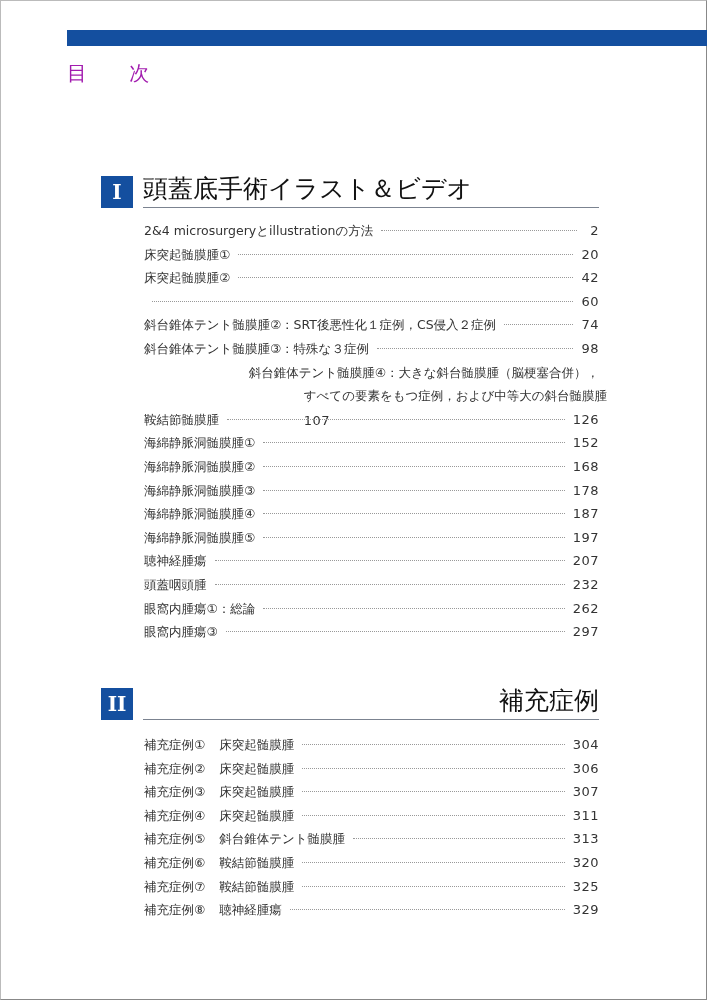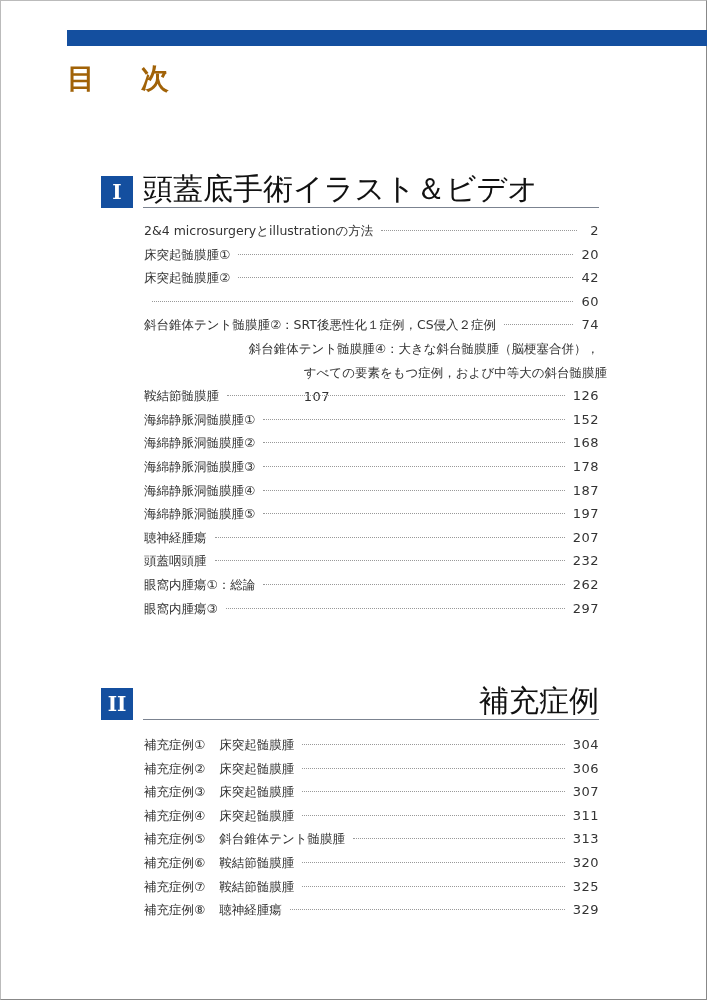--- a/index.html
+++ b/index.html
@@ -28,24 +28,24 @@
       left: 67px;
       top: 30px;
       width: 640px;
       height: 16px;
       background: #144f9f;
     }
     .page-title {
       position: absolute;
       left: 67px;
       top: 60px;
-      font-size: 28px;
+      font-size: 20px;
       letter-spacing: 18px;
-      color: #a16207;
-      font-weight: bold;
+      color: #a21caf;
+      font-weight: normal;
     }
     .section-header {
       position: absolute;
       left: 101px;
       width: 498px;
       display: flex;
       align-items: flex-end;
     }
     .section-badge {
       width: 32px;
@@ -60,21 +60,21 @@
       justify-content: center;
       flex: 0 0 auto;
     }
     .section-title-wrap {
       flex: 1;
       margin-left: 10px;
       border-bottom: 1px solid #7b8390;
       padding-bottom: 3px;
     }
     .section-title {
-      font-size: 30px;
+      font-size: 25px;
       color: #111;
       line-height: 30px;
       white-space: nowrap;
     }
     .toc-list {
       position: absolute;
       left: 144px;
       width: 455px;
     }
     .toc-row {
@@ -163,20 +163,25 @@
   </div>
   <div class="toc-row">
     <span class="toc-dots"></span>
     <span class="toc-page">60</span>
   </div>
   <div class="toc-row">
     <span class="toc-label">斜台錐体テント髄膜腫②：SRT後悪性化１症例，CS侵入２症例</span>
     <span class="toc-dots"></span>
     <span class="toc-page">74</span>
   </div>
+  <div class="toc-row">
+    <span class="toc-label">斜台錐体テント髄膜腫③：特殊な３症例</span>
+    <span class="toc-dots"></span>
+    <span class="toc-page">98</span>
+  </div>
   <div class="toc-row two-line">
     <div class="line1">斜台錐体テント髄膜腫④：大きな斜台髄膜腫（脳梗塞合併），</div>
     <div class="line2">
       <span class="toc-label">すべての要素をもつ症例，および中等大の斜台髄膜腫</span>
       <span class="toc-dots"></span>
       <span class="toc-page">107</span>
     </div>
   </div>
   <div class="toc-row">
     <span class="toc-label">鞍結節髄膜腫</span>

